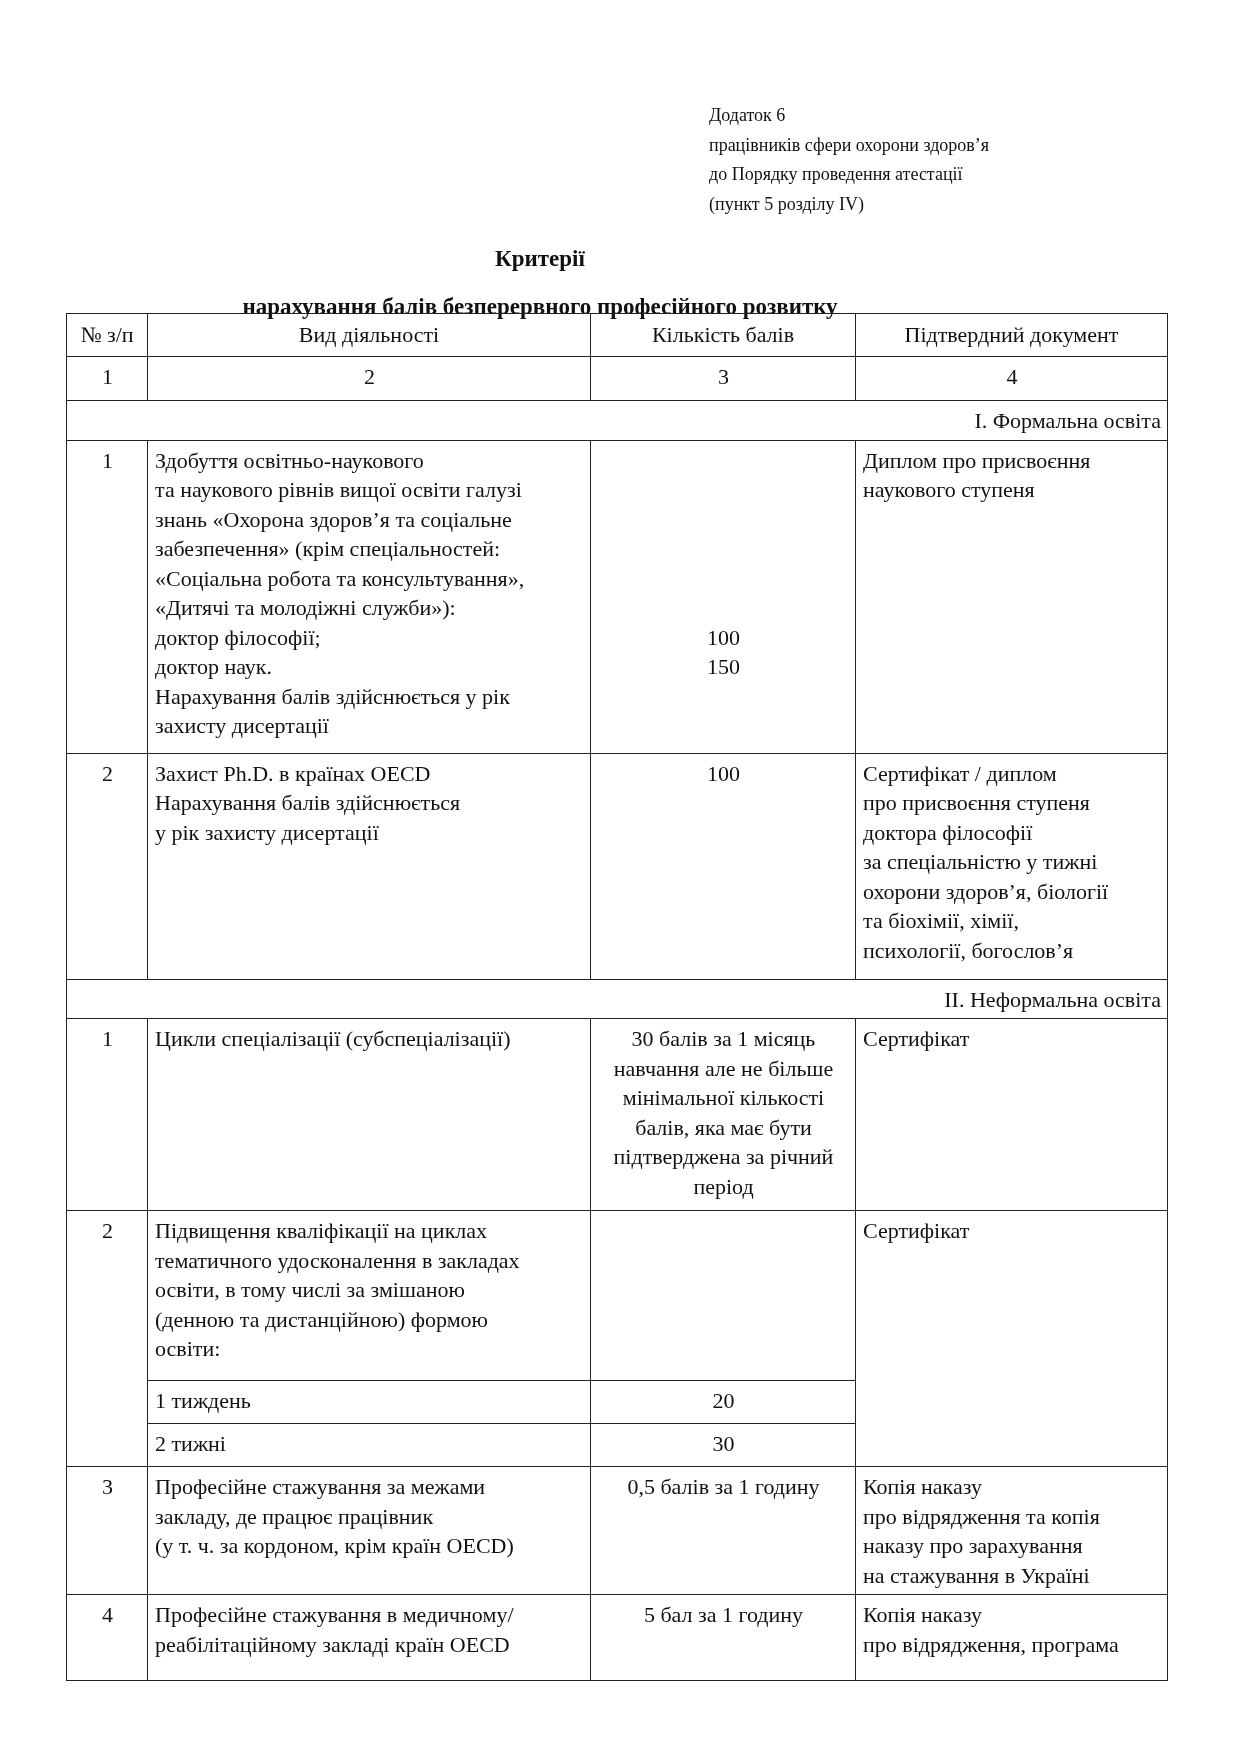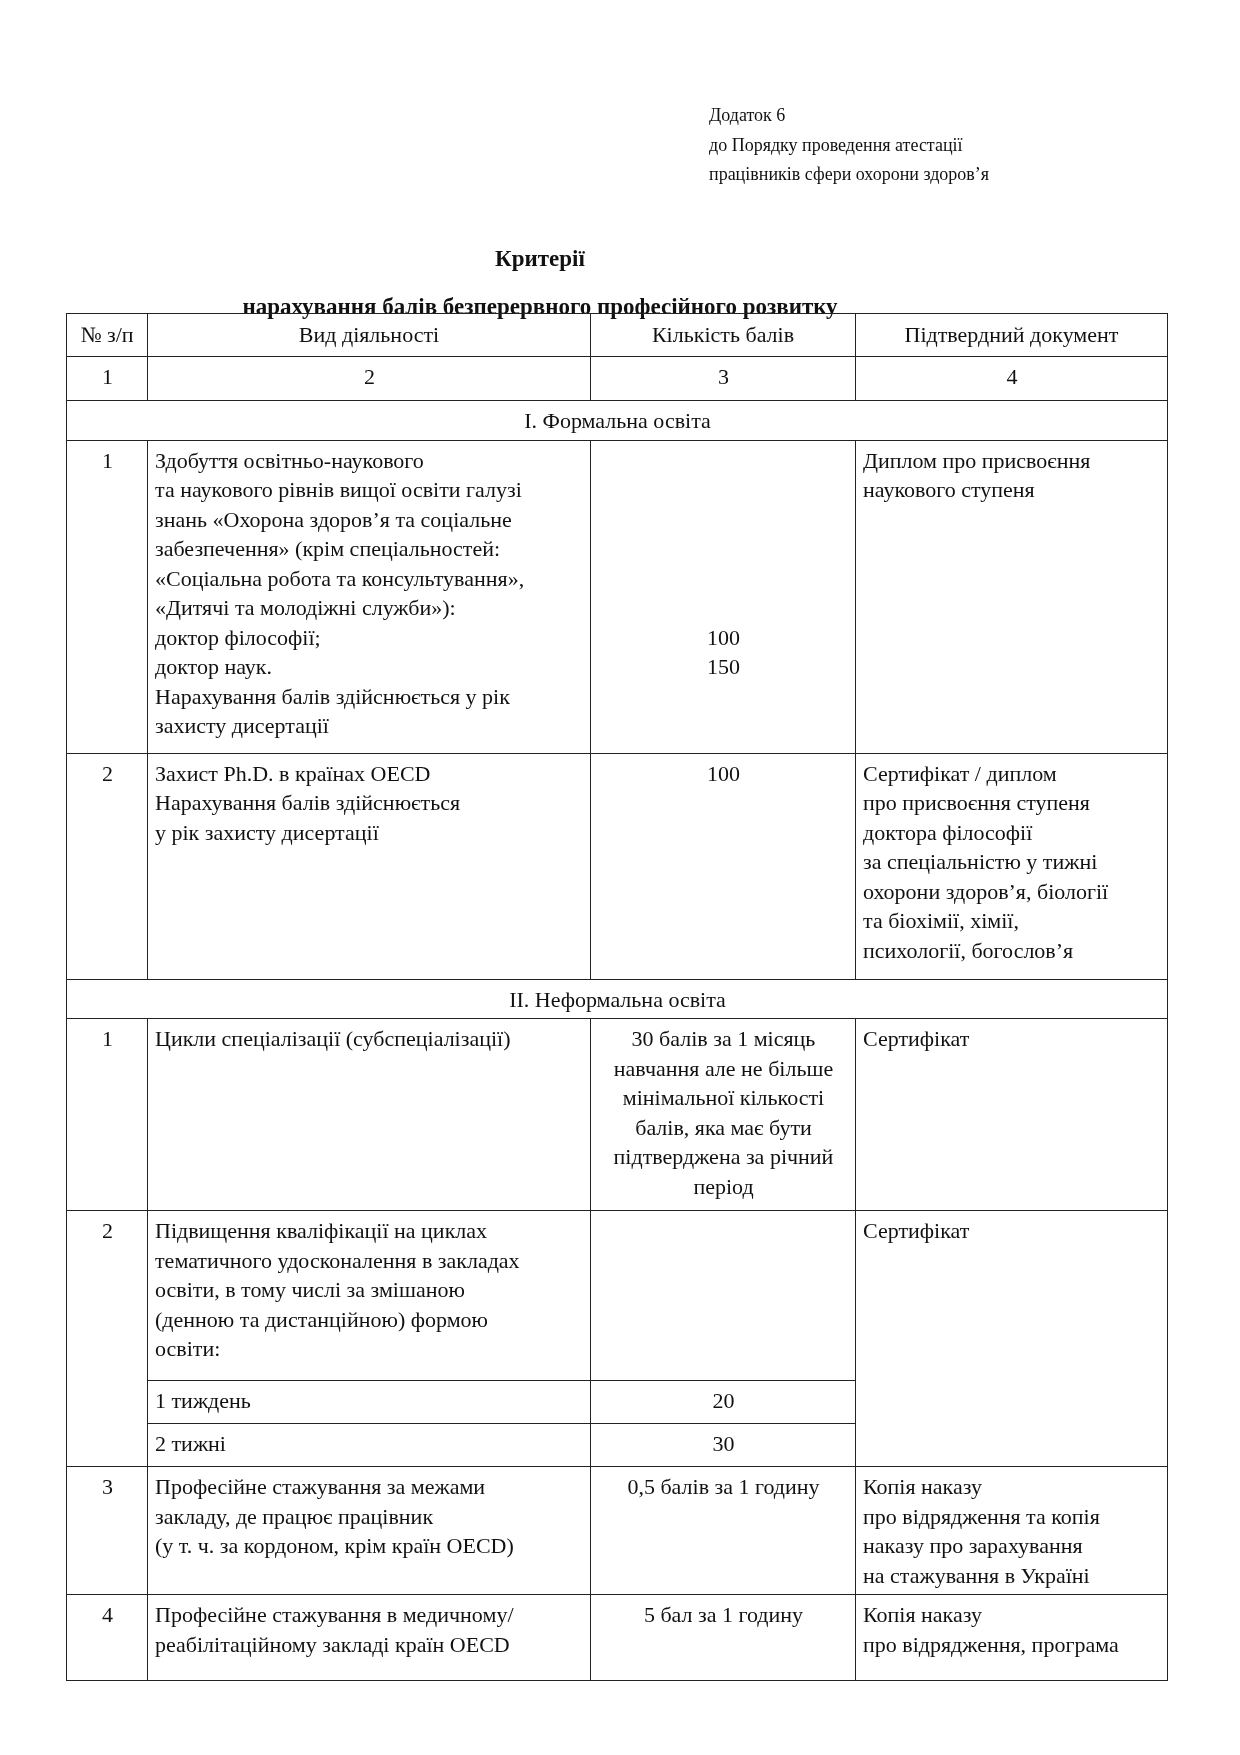--- a/index.html
+++ b/index.html
@@ -30,41 +30,42 @@
     vertical-align: top;
     padding: 5px 6px 4px 7px;
     font-weight: normal;
   }
   table.crit th { text-align: center; vertical-align: middle; padding: 4px 4px; }
   col.c1 { width: 81px; }
   col.c2 { width: 443px; }
   col.c3 { width: 265px; }
   col.c4 { width: 312px; }
   .center { text-align: center; }
-  .section td { text-align: center; font-weight: bold; vertical-align: middle; padding: 4px; }
+  .section td { text-align: right; font-weight: bold; vertical-align: middle; padding: 4px; }
   .hdr-row th { height: 34px; }
   .num-row td { height: 34px; text-align: center; vertical-align: middle; padding: 4px; }
   .line { display: block; white-space: nowrap; }
   .spacer { display: block; height: 29.5px; }
   .r-f1 td { height: 303px; }
   .r-f2 td { height: 216px; }
   .r-n1 td { height: 182px; }
   .r-n2a td { height: 160px; }
   .r-n2b td, .r-n2c td { height: 33px; vertical-align: middle; padding-top: 3px; padding-bottom: 3px; }
   .r-n3 td { height: 109px; }
   .r-n4 td { height: 76px; }
   .pts { text-align: center; }
 </style>
 </head>
 <body>
 
 <div class="appendix">
   <div>Додаток 6</div>
+  <div>працівників сфери охорони здоров’я</div>
   <div>до Порядку проведення атестації</div>
-  <div>працівників сфери охорони здоров’я</div>
+  <div>(пункт 5 розділу IV)</div>
 </div>
 
 <div class="title t1">Критерії</div>
 <div class="title t2">нарахування балів безперервного професійного розвитку</div>
 
 <table class="crit">
   <colgroup>
     <col class="c1">
       <col class="c2">
       <col class="c3">

